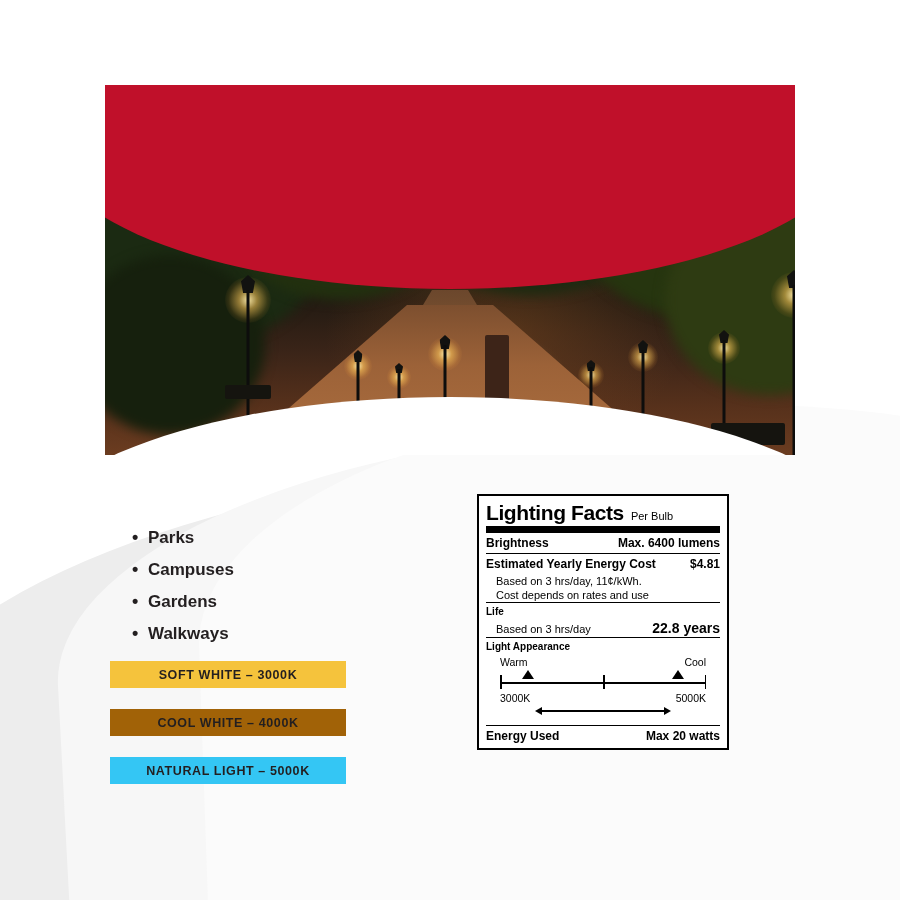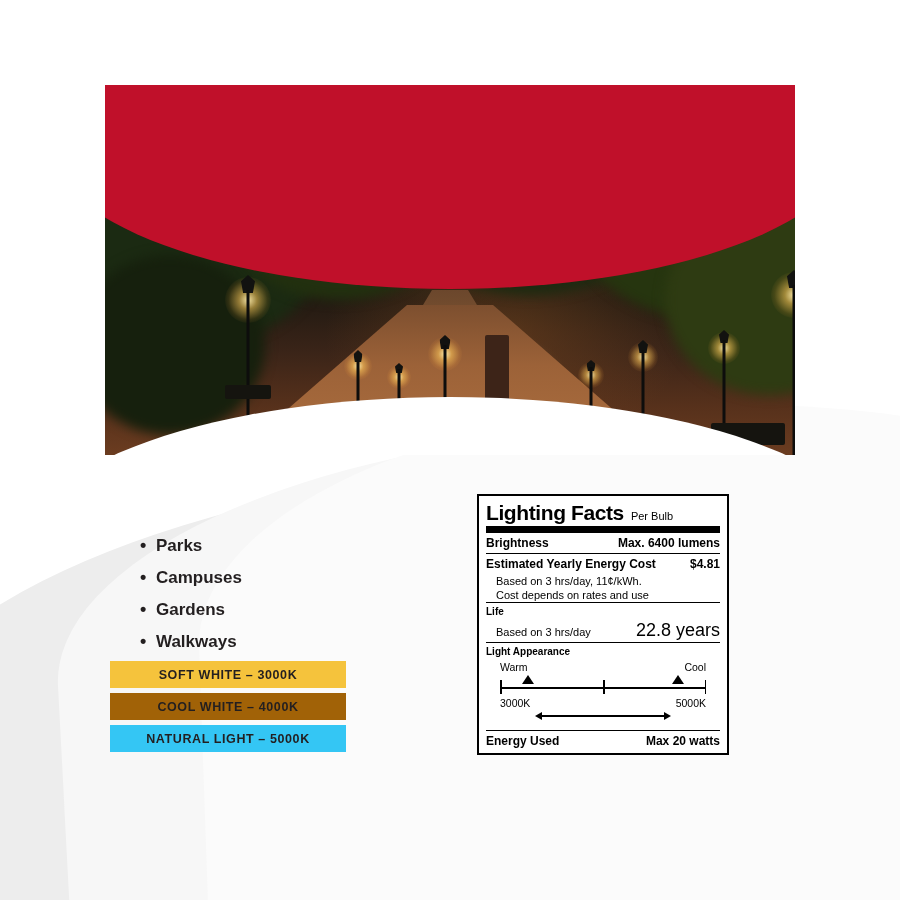--- a/index.html
+++ b/index.html
@@ -189,21 +189,21 @@
     top: 490px;
     font-size: 23px;
     font-weight: bold;
     color: #231f20;
     letter-spacing: 0.3px;
   }
   .apps-list {
     position: absolute;
     left: 132px;
     top: 528px;
-    margin: 8px;
+    margin: 0;
     padding: 0;
     list-style: none;
   }
   .apps-list li {
     font-size: 17px;
     font-weight: bold;
     color: #231f20;
     margin-bottom: 12px;
     padding-left: 16px;
     position: relative;
@@ -218,21 +218,21 @@
 
   
   .cct-wrap {
     position: absolute;
     left: 110px;
     top: 661px;
     width: 236px;
   }
   .cct-bar {
     height: 27px;
-    margin-bottom: 5px;
+    margin-bottom: 21px;
     display: flex;
     align-items: center;
     justify-content: center;
     font-size: 12.5px;
     font-weight: bold;
     color: #231f20;
     letter-spacing: 0.6px;
   }
 
   
@@ -282,22 +282,22 @@
     font-weight: bold;
   }
   .facts-row.sub {
     font-weight: normal;
     font-size: 11px;
     padding-top: 1px;
     padding-bottom: 1px;
     padding-left: 17px;
   }
   .facts-row.sub .bold {
-    font-weight: normal;
-    font-size: 18px;
+    font-weight: bold;
+    font-size: 14px;
     margin-left: 16px;
   }
   .facts-section {
     padding: 3px 7px 2px 7px;
     font-size: 10px;
     font-weight: bold;
   }
   .appearance {
     padding: 2px 7px 5px 7px;
   }

